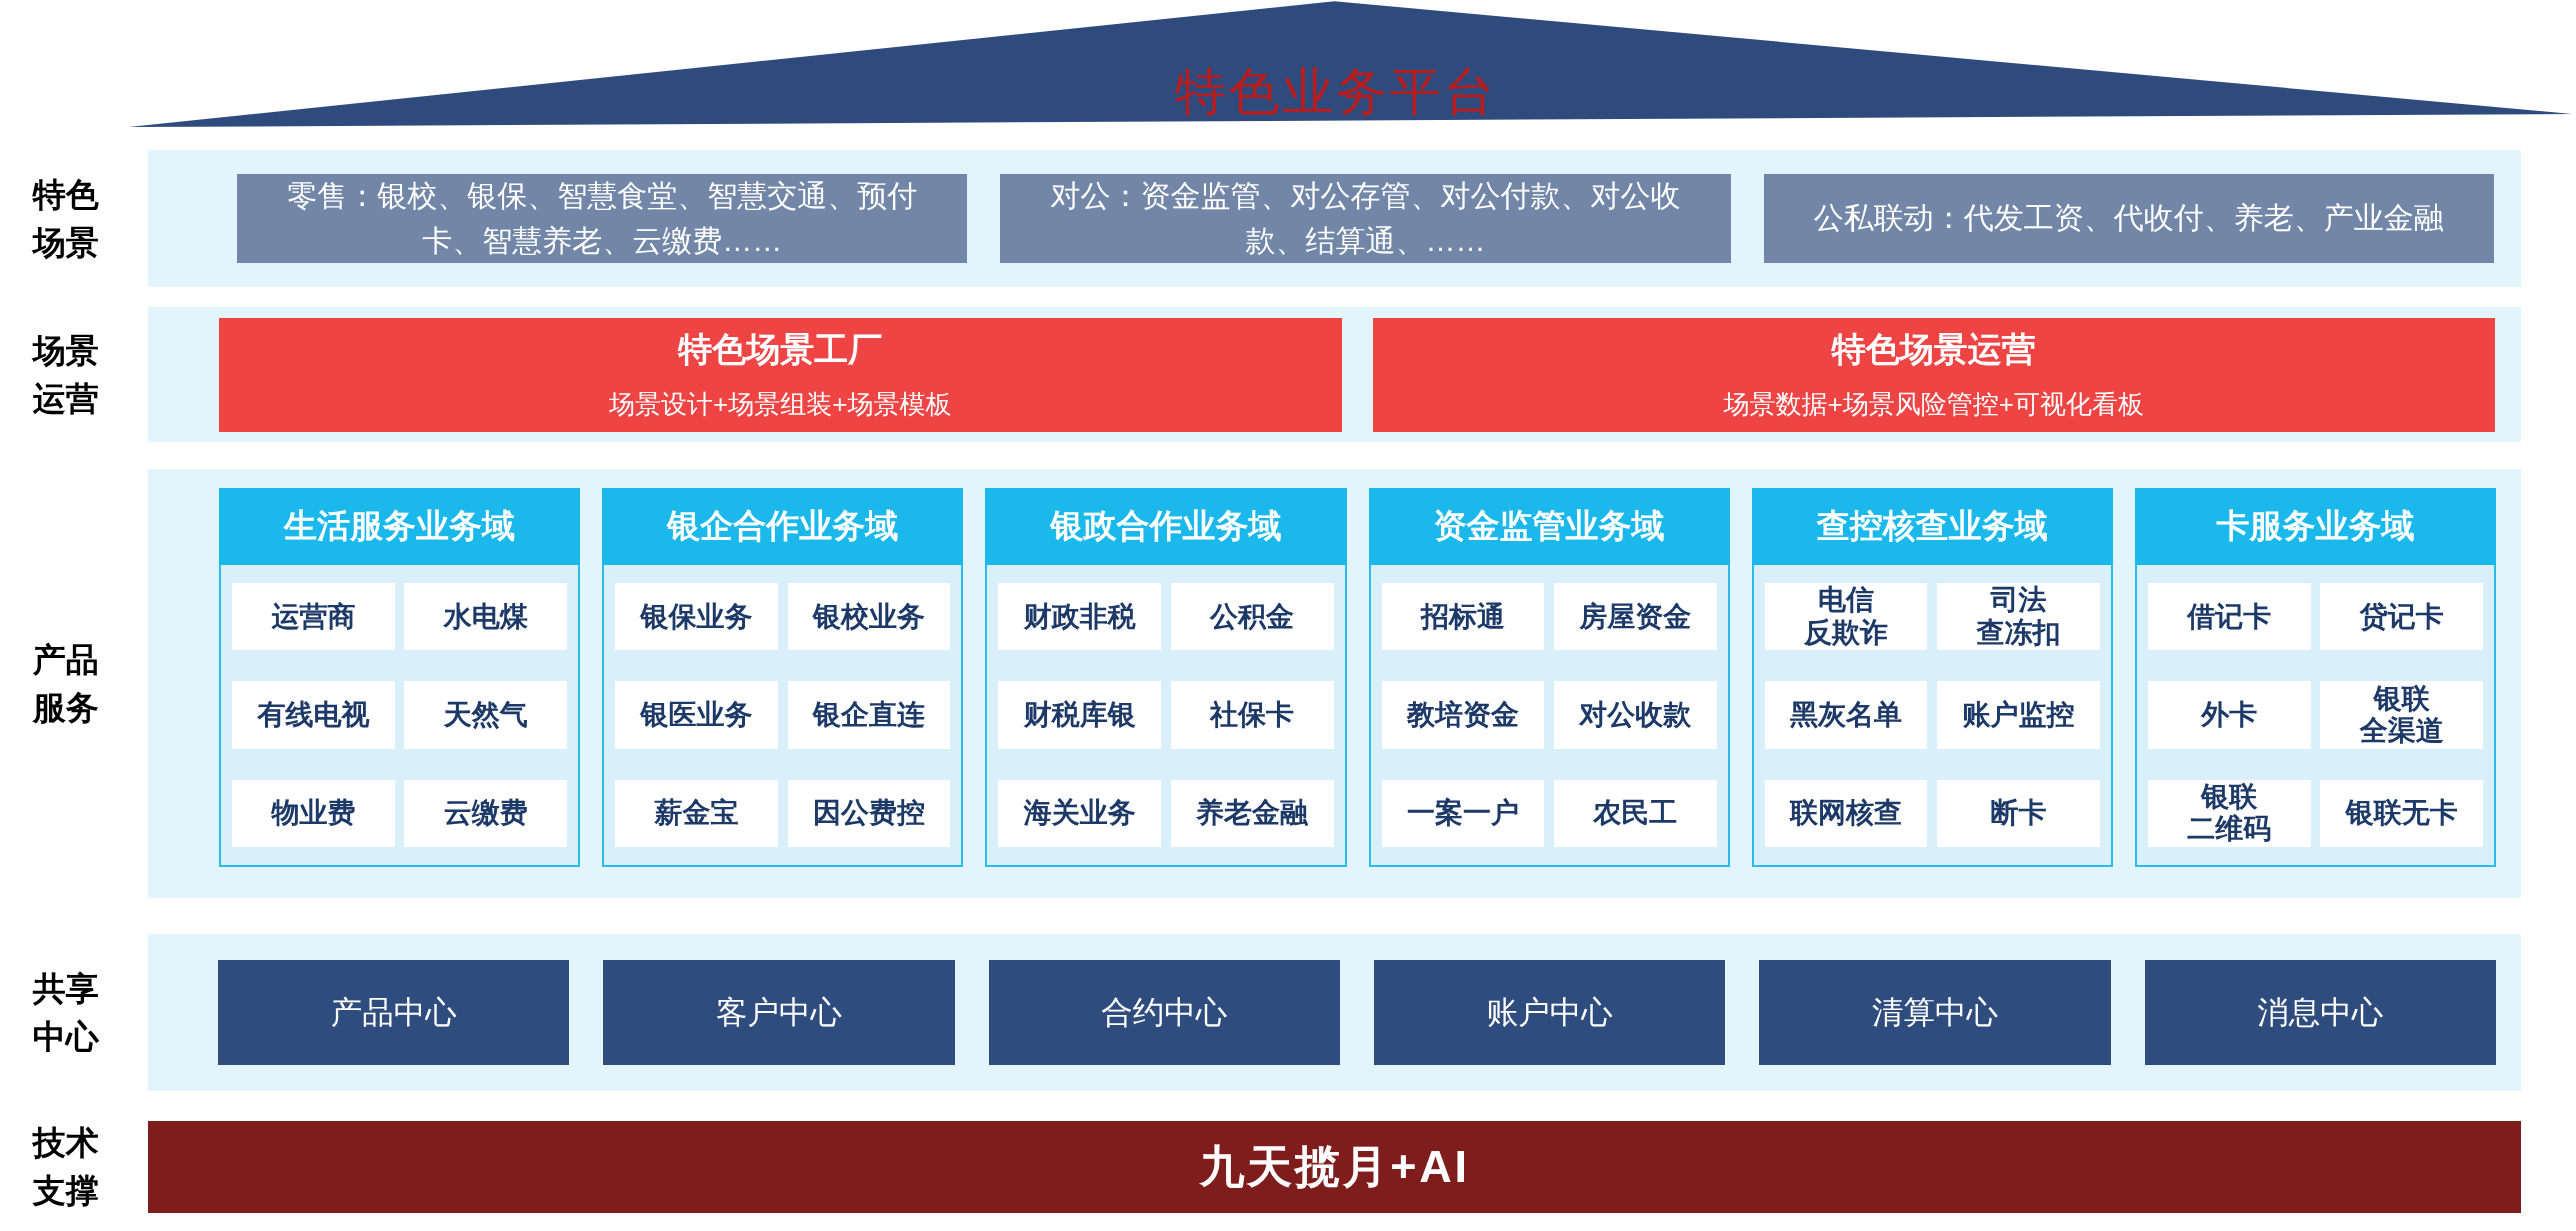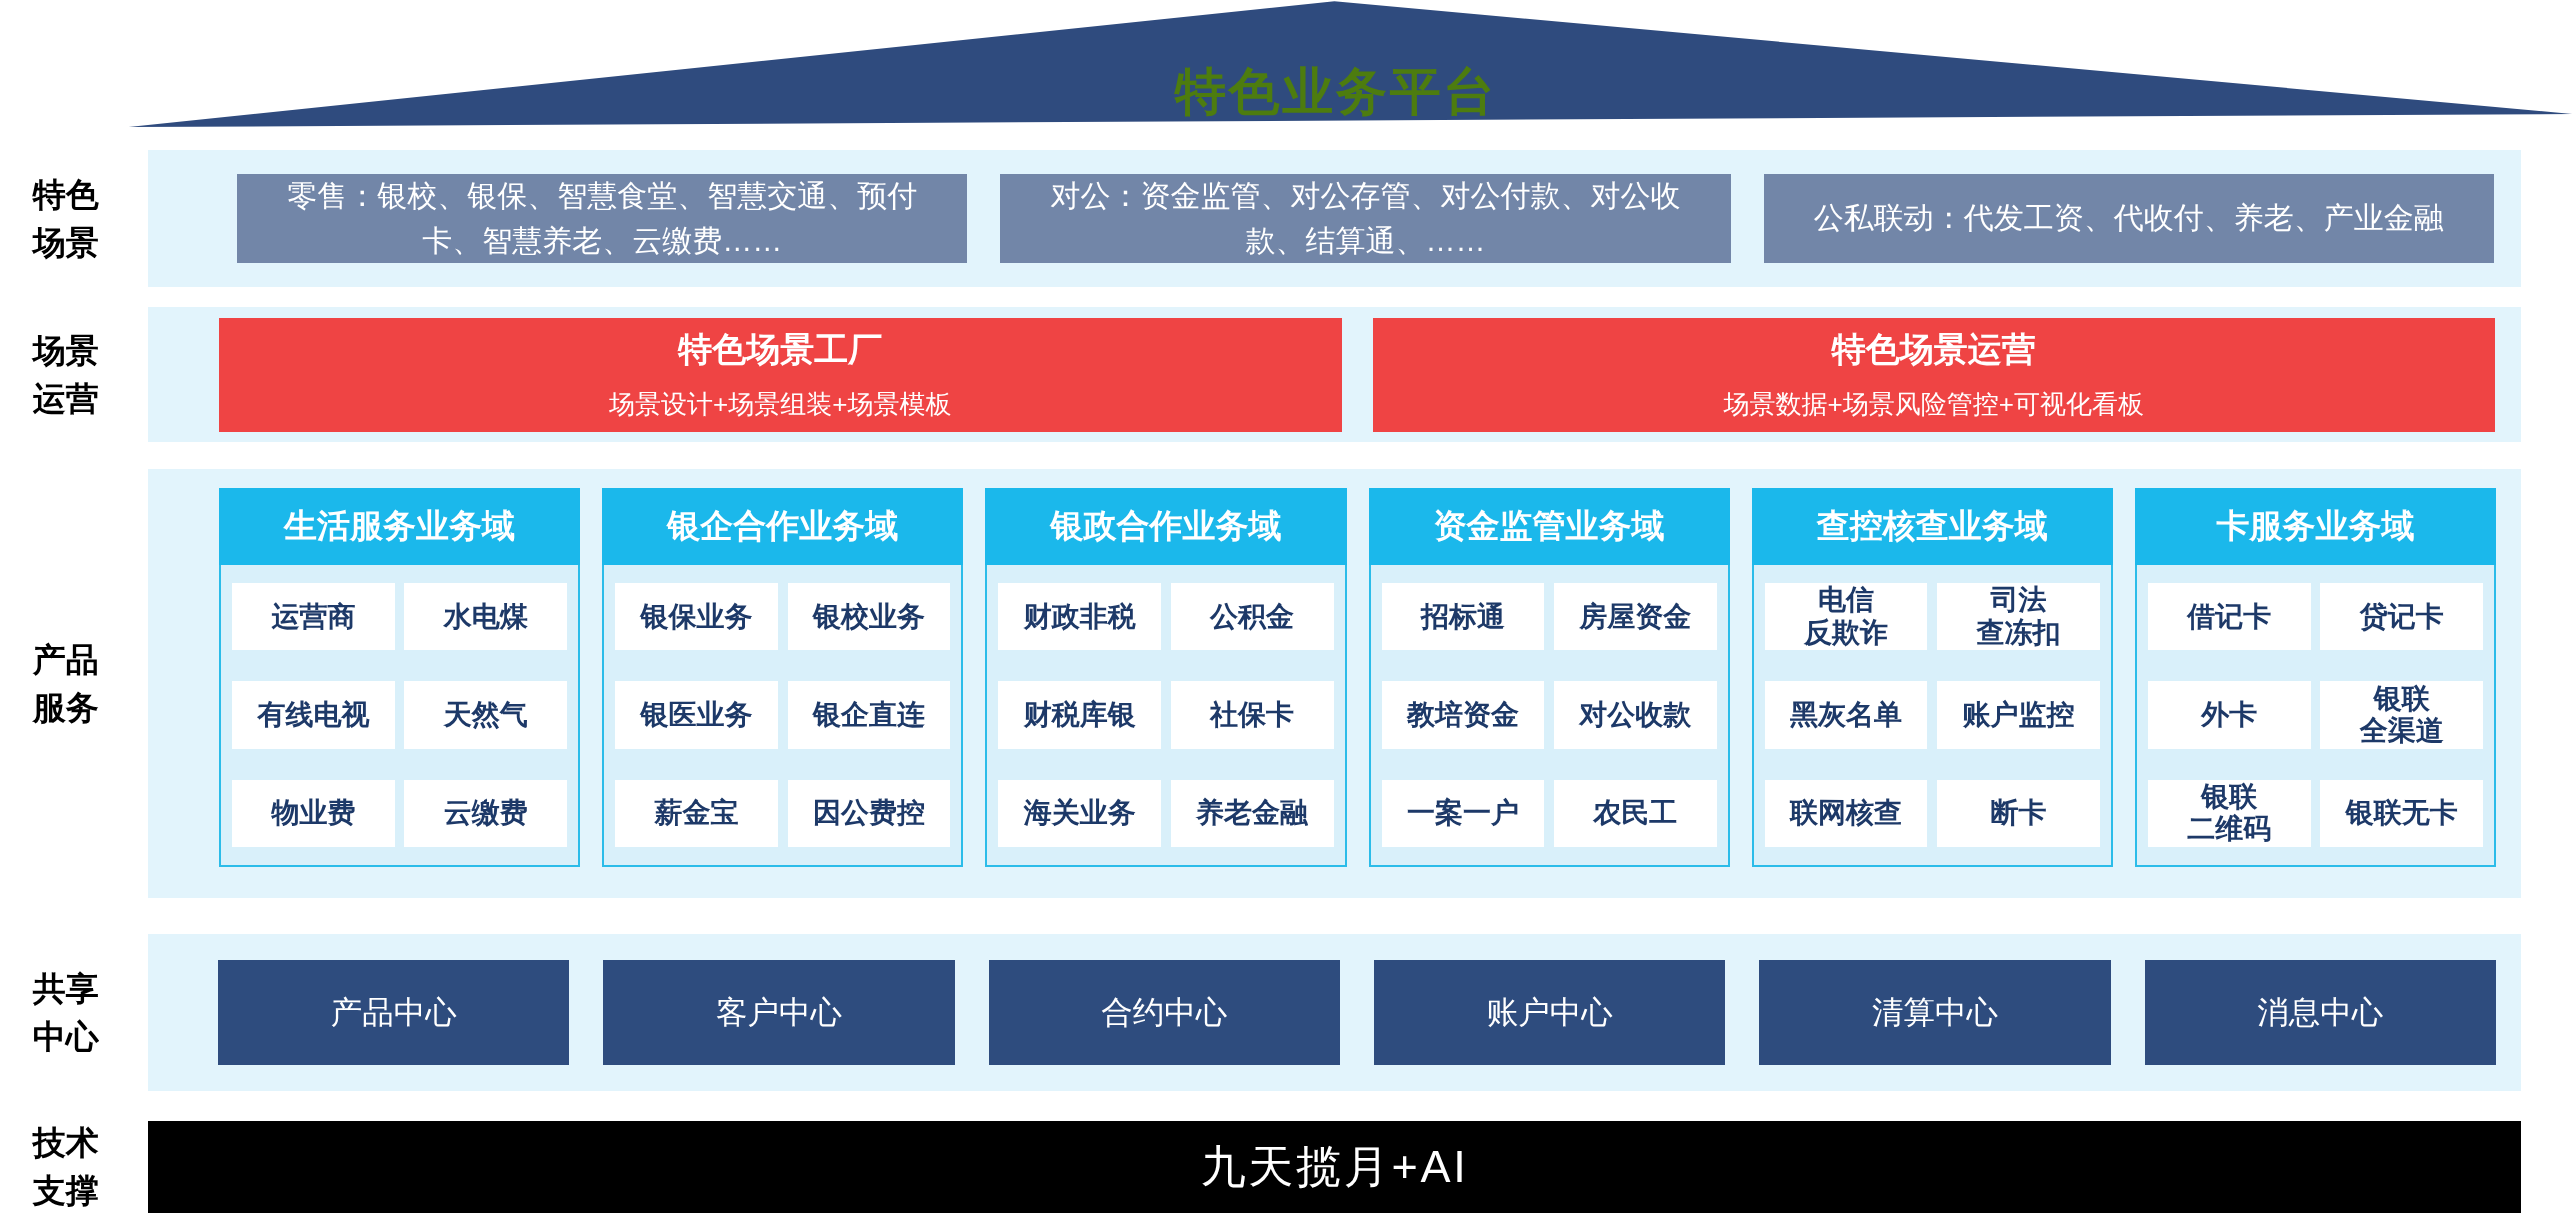--- a/index.html
+++ b/index.html
@@ -13,21 +13,21 @@
   .roof{position:relative;width:2576px;height:131px;}
   .roof-shape{
     position:absolute;inset:0;
     background:#2F4B7E;
     clip-path:polygon(5% 97%, 51.8% 1%, 99.85% 87%);
   }
   .roof-title{
     position:absolute;left:0;right:0;bottom:4.1px;
     text-align:center;
     padding-left:96px;
-    color:#4d7c0f;font-size:51px;font-weight:bold;letter-spacing:2.7px;
+    color:#b91c1c;font-size:51px;font-weight:normal;letter-spacing:2.7px;
   }
   
   .row{display:flex;align-items:stretch;}
   .row-label{
     width:148px;flex:0 0 148px;
     display:flex;align-items:center;justify-content:center;
     font-size:33px;font-weight:bold;color:#000000;
     line-height:1.45;white-space:pre-line;text-align:center;
     padding-right:16.4px;box-sizing:border-box;
   }
@@ -88,23 +88,23 @@
   .center-box{
     flex:1;height:105px;
     background:#2E4C7E;color:#ffffff;
     display:flex;align-items:center;justify-content:center;
     font-size:31.5px;
   }
   
   .row-tech{margin-top:30px;height:92px;}
   .tech-bar{
     flex:1;margin-right:55px;height:92px;
-    background:#000000;color:#ffffff;
-    display:flex;align-items:center;justify-content:center;
-    font-size:45px;font-weight:normal;letter-spacing:2.7px;
+    background:#7f1d1d;color:#ffffff;
+    display:flex;align-items:center;justify-content:center;
+    font-size:45px;font-weight:bold;letter-spacing:2.7px;
   }
 </style>
 </head>
 <body>
 
 <div class="page">
 
   <div class="roof">
     <div class="roof-shape"></div>
     <div class="roof-title">特色业务平台</div>

